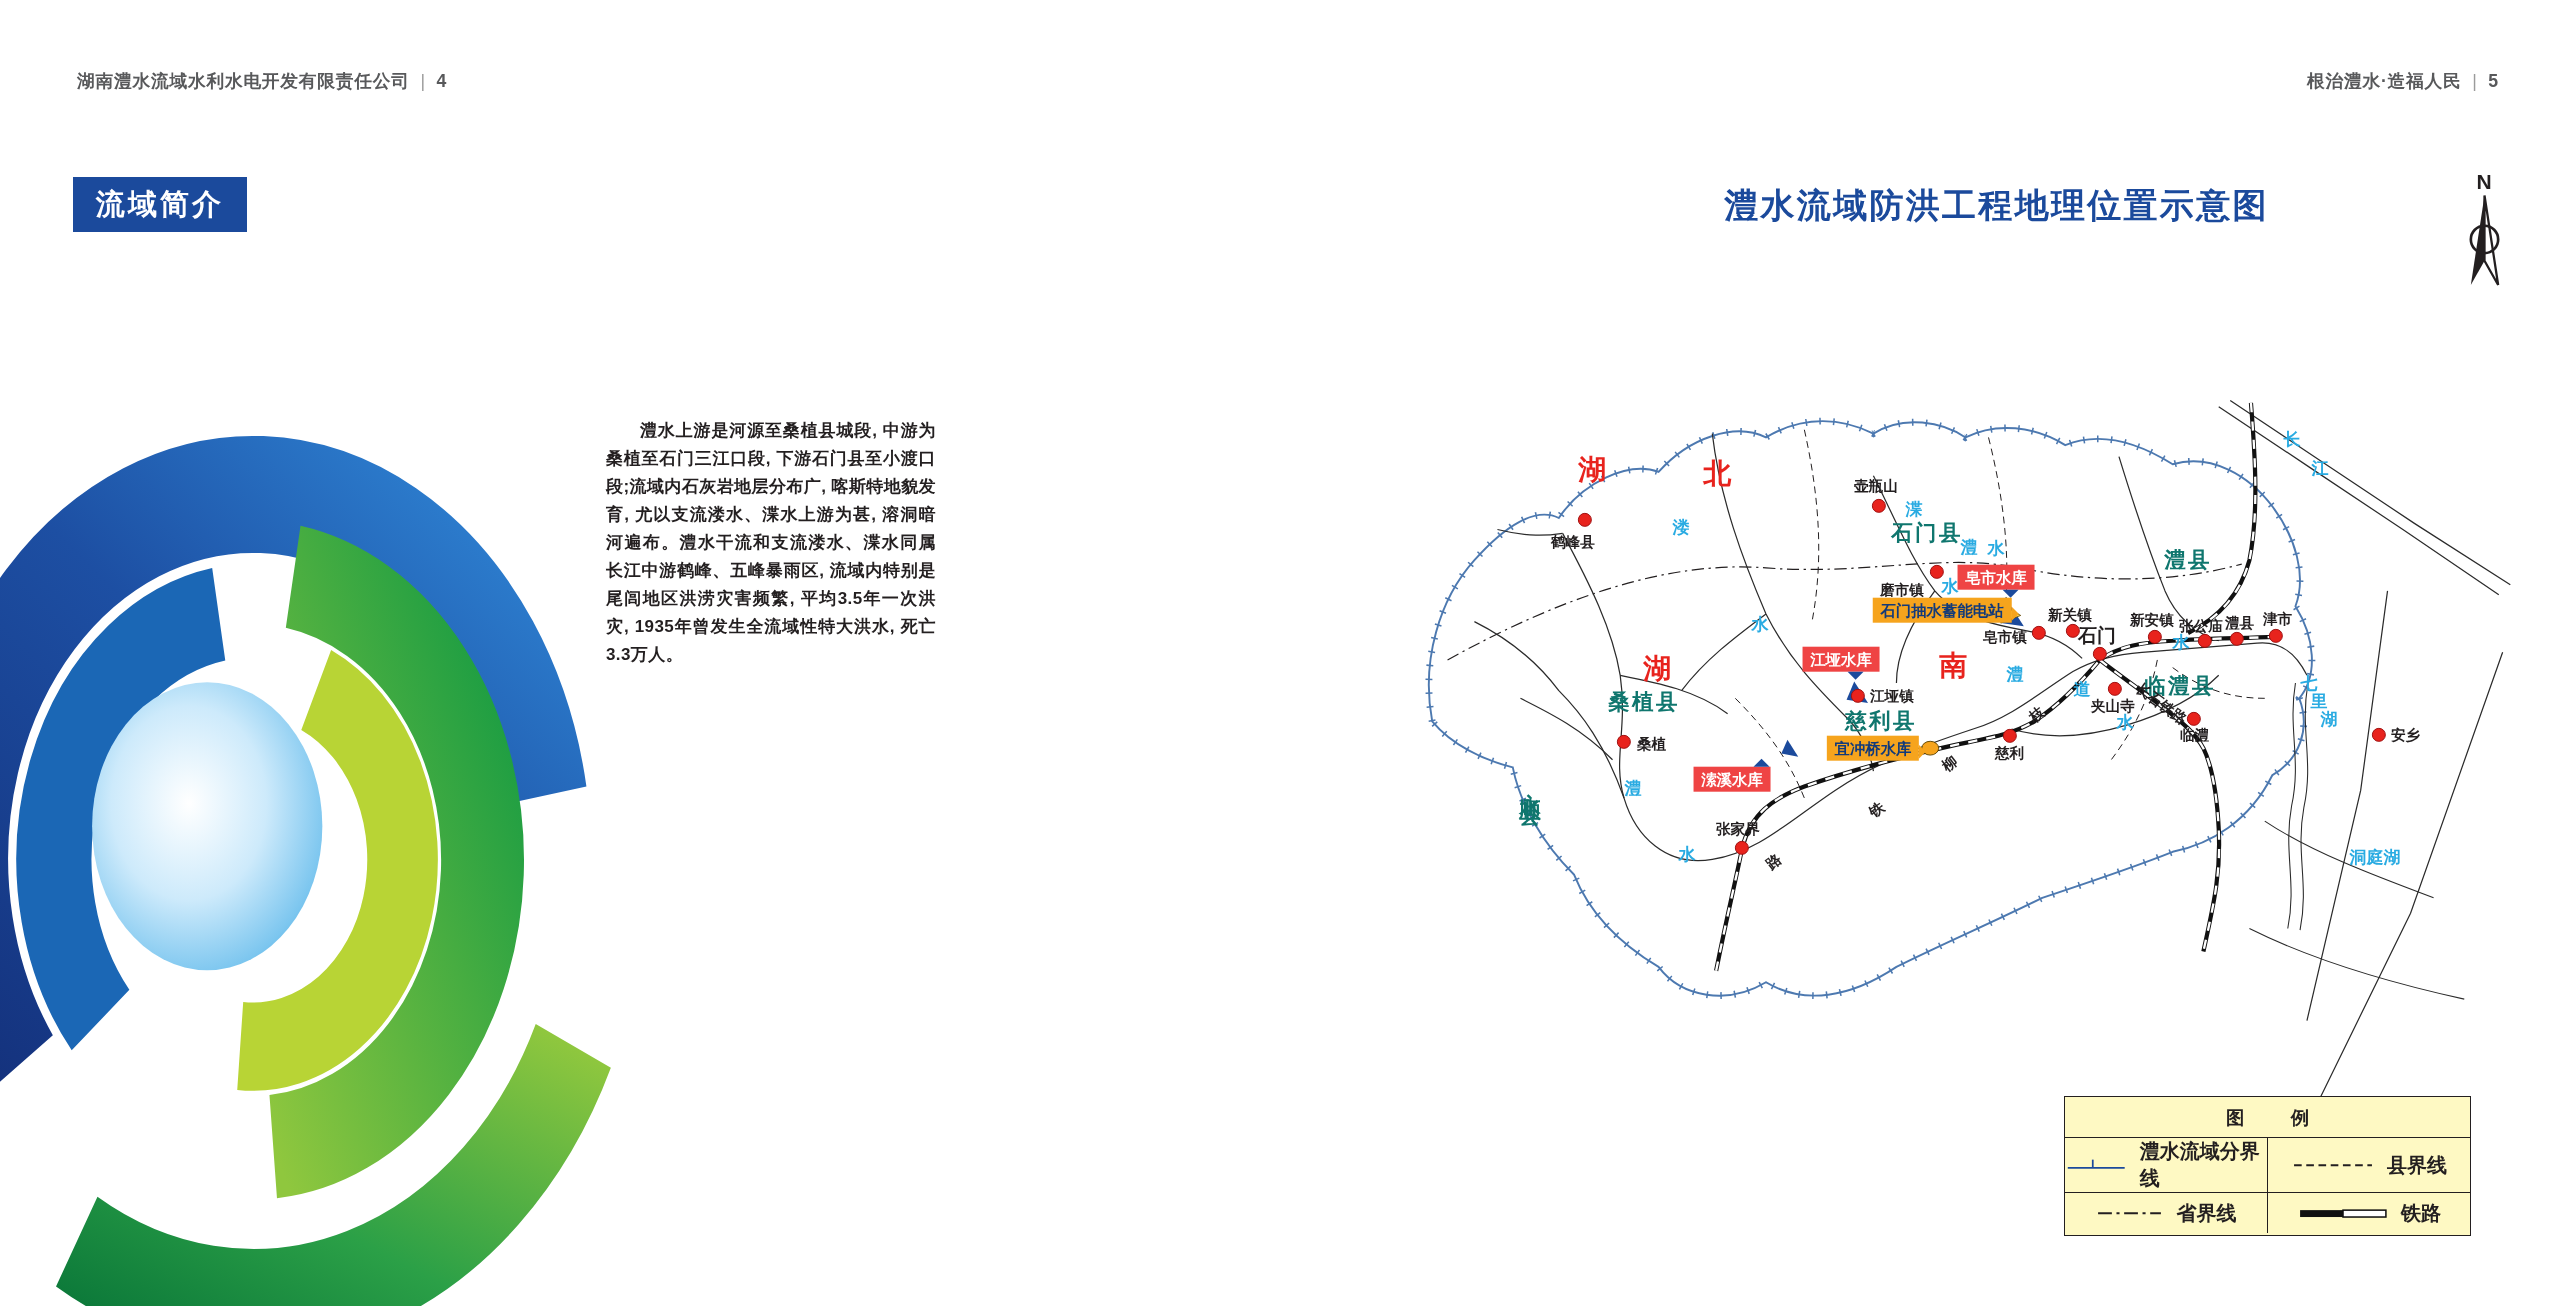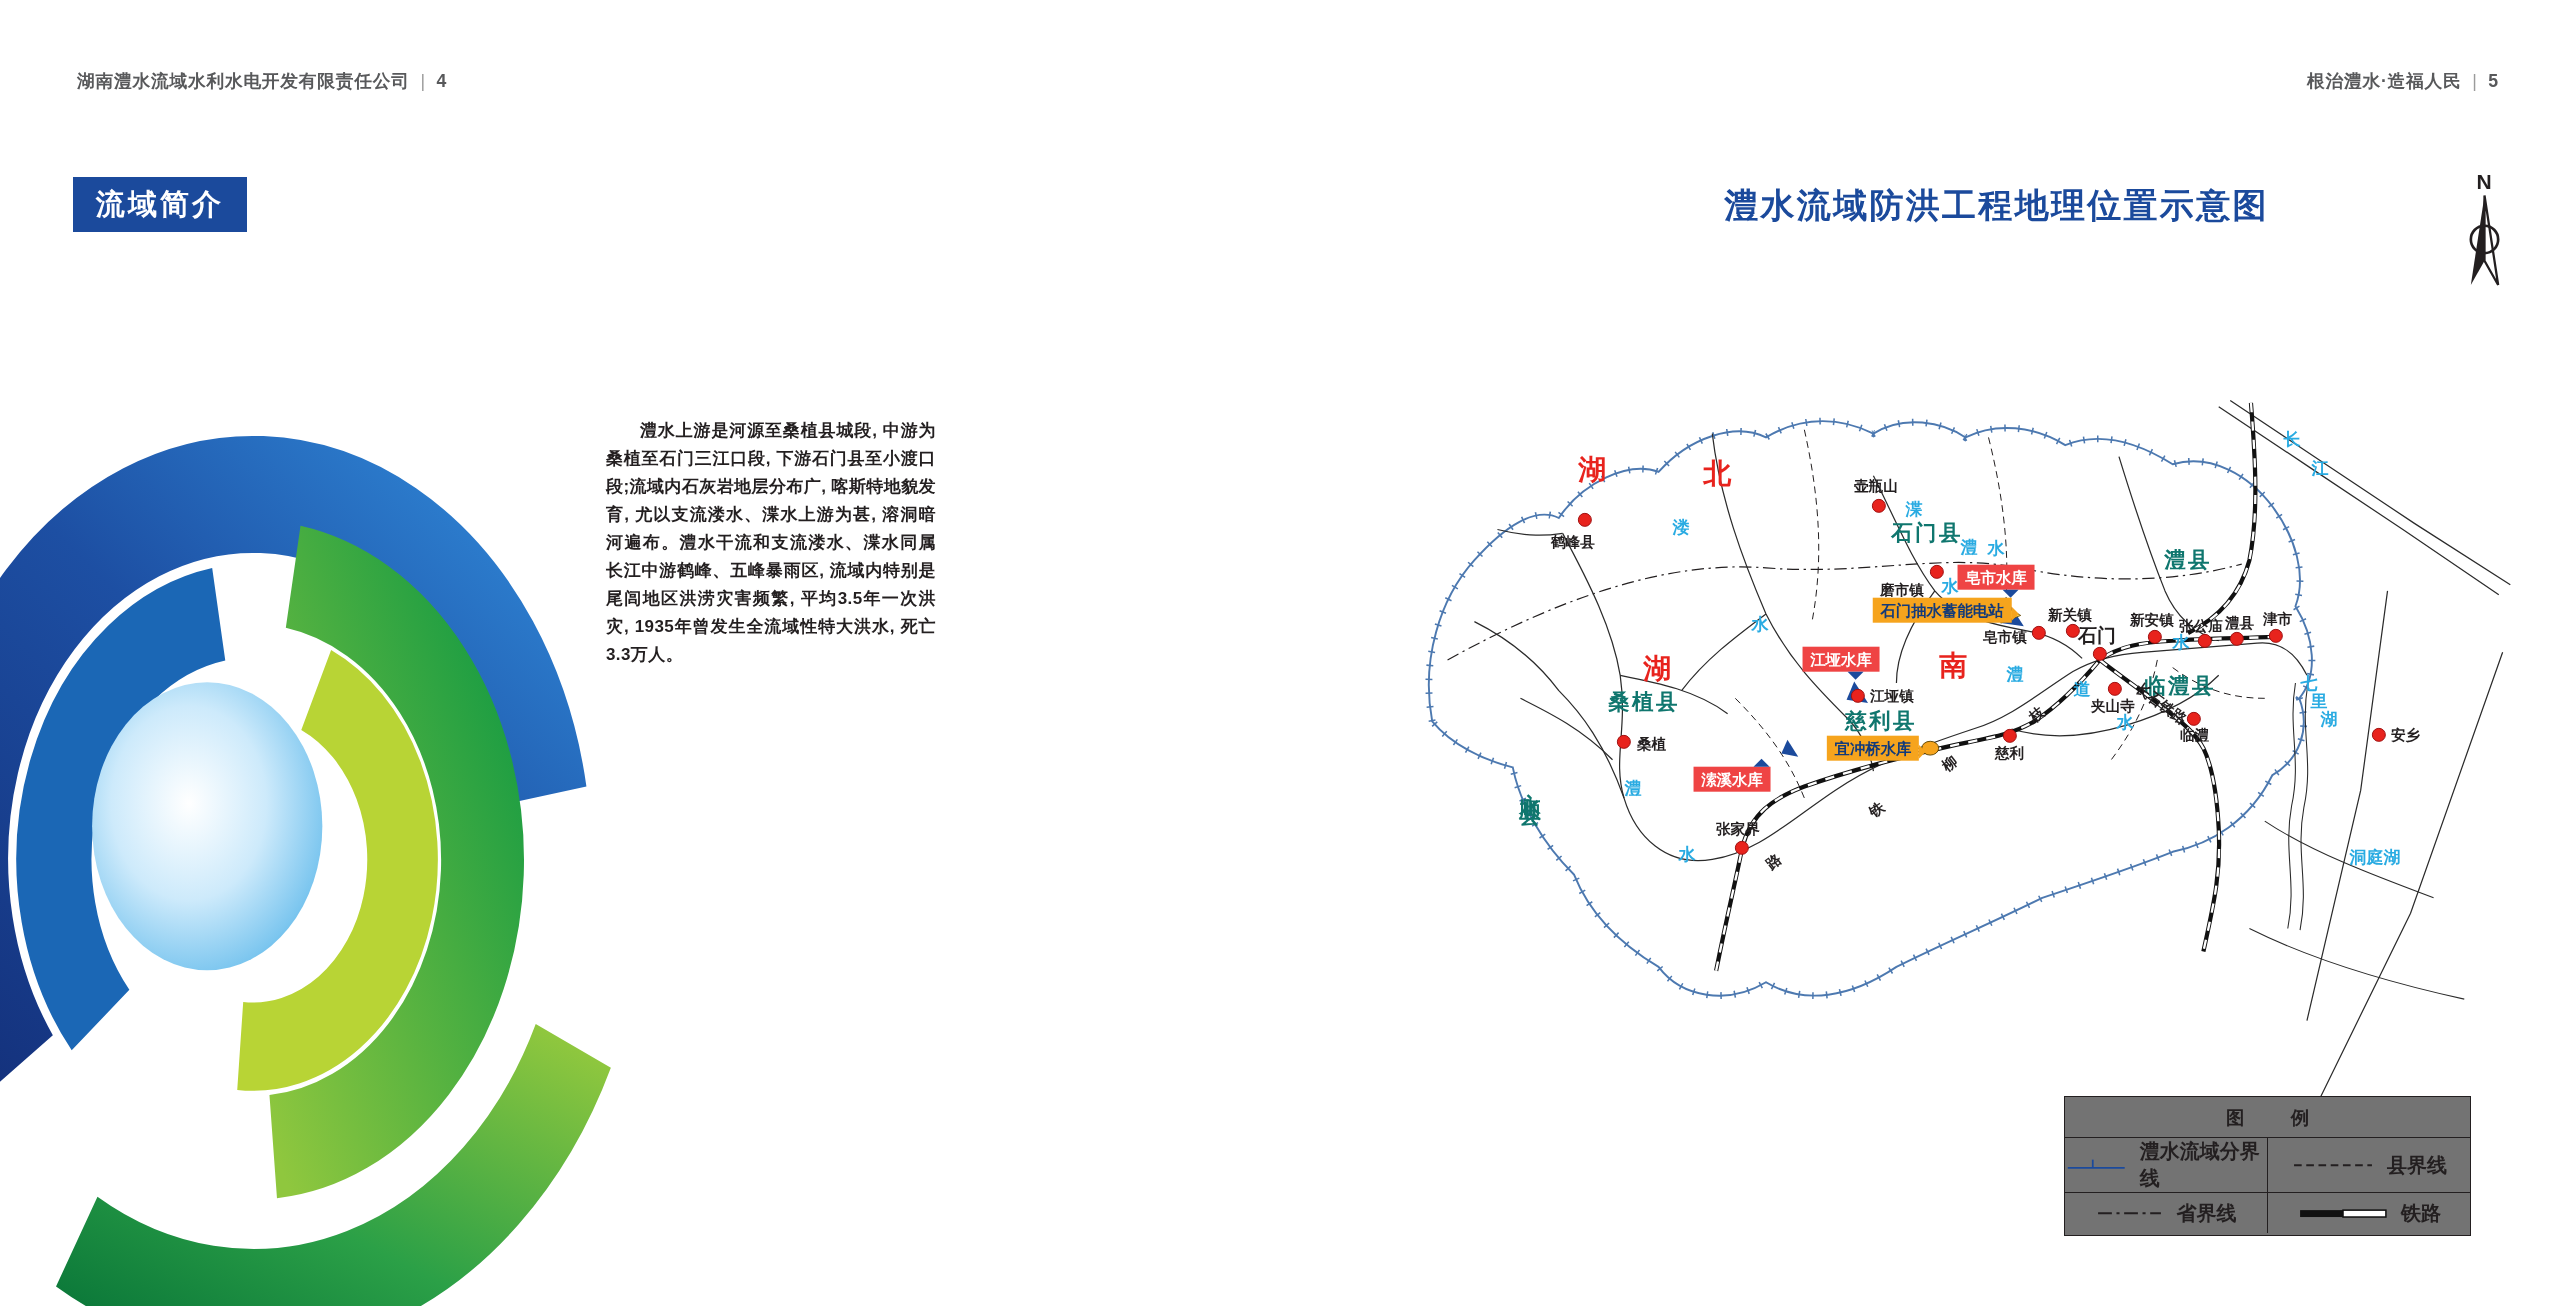--- a/index.html
+++ b/index.html
@@ -38,21 +38,21 @@
        transform:translate(-50%,-50%);}
   .river{font-size:17px;font-weight:bold;color:#29abe2;}
   .rail-label{font-size:14.6px;font-weight:bold;color:#231f20;}
   .res{font-size:15.4px;font-weight:bold;padding:3.8px 7.7px;line-height:17px;}
   .res-blue{background:#ef4444;color:#fff;}
   .res-blue::after{content:"";position:absolute;left:58%;top:100%;border:8.4px solid transparent;border-top-color:#1b4a9c;}
   .res-blue.tail-up::after{top:auto;bottom:100%;left:78%;border-top-color:transparent;border-bottom-color:#1b4a9c;}
   .res-orange{background:#f6a41d;color:#123a7a;}
   .res-orange::after{content:"";position:absolute;left:100%;top:38%;border:7.7px solid transparent;border-left-color:#f6a41d;}
   
-  #legend{position:absolute;left:2064px;top:1096px;width:405px;height:138px;border:1.5px solid #231f20;background:#737373;}
+  #legend{position:absolute;left:2064px;top:1096px;width:405px;height:138px;border:1.5px solid #231f20;background:#fef9c3;}
   #legend .lg-title{height:40px;display:flex;align-items:center;justify-content:center;border-bottom:1.5px solid #231f20;
         font-size:18.4px;font-weight:bold;letter-spacing:14px;text-indent:14px;}
   #legend .lg-grid{display:grid;grid-template-columns:1fr 1fr;grid-template-rows:1fr 1fr;height:95px;}
   #legend .cell{display:flex;align-items:center;justify-content:center;gap:12.3px;border-right:1.5px solid #231f20;border-bottom:1.5px solid #231f20;}
   #legend .cell:nth-child(2n){border-right:none;}
   #legend .cell:nth-child(n+3){border-bottom:none;}
   #legend .cell .txt{font-size:20px;font-weight:bold;color:#231f20;}
 </style>
 </head>
 <body>

